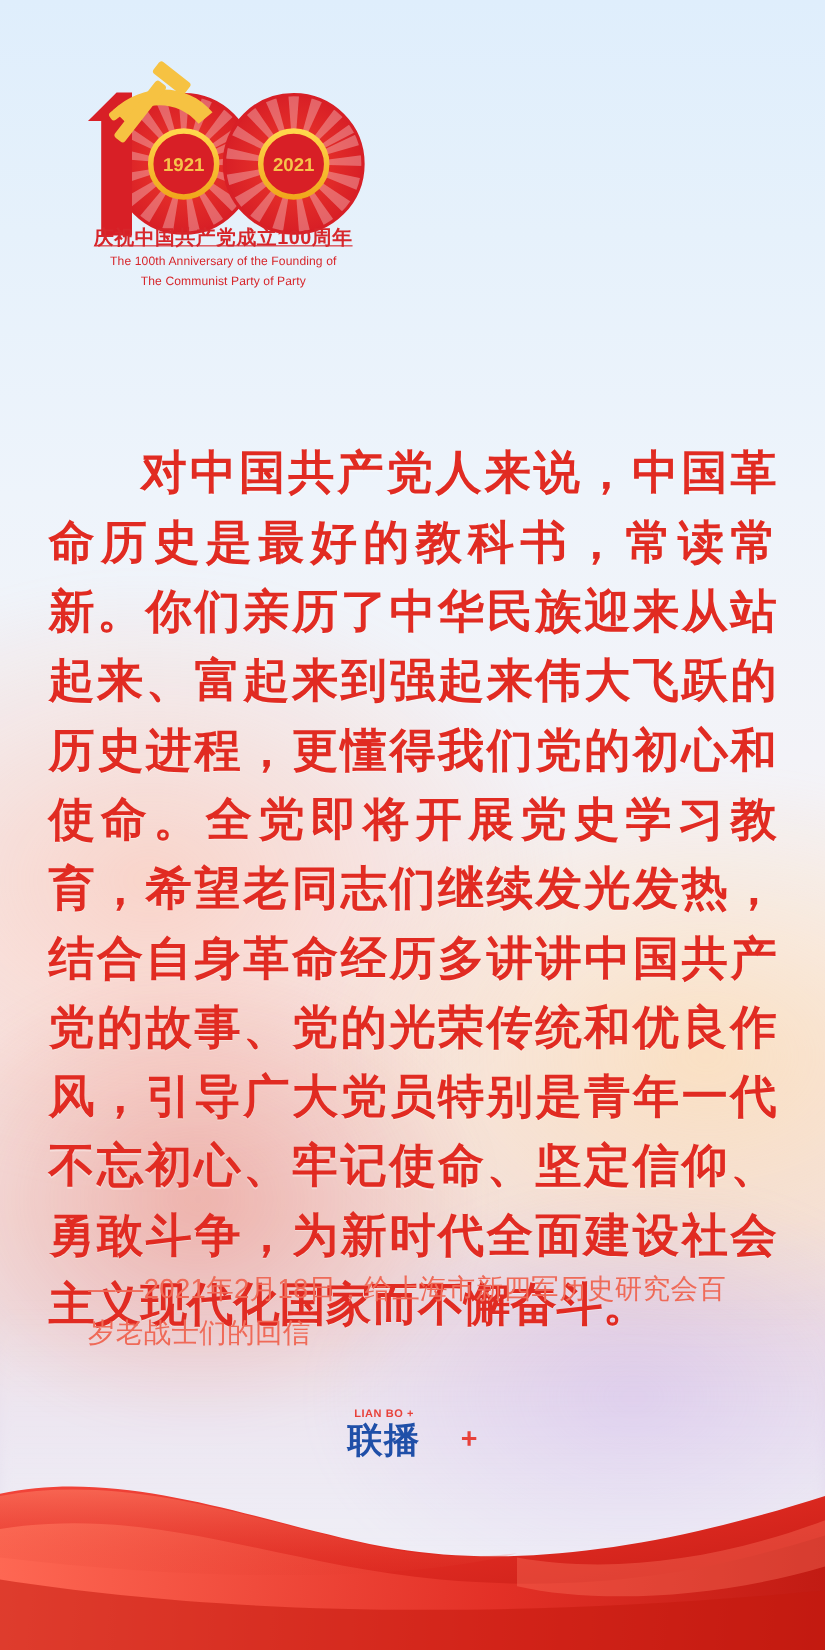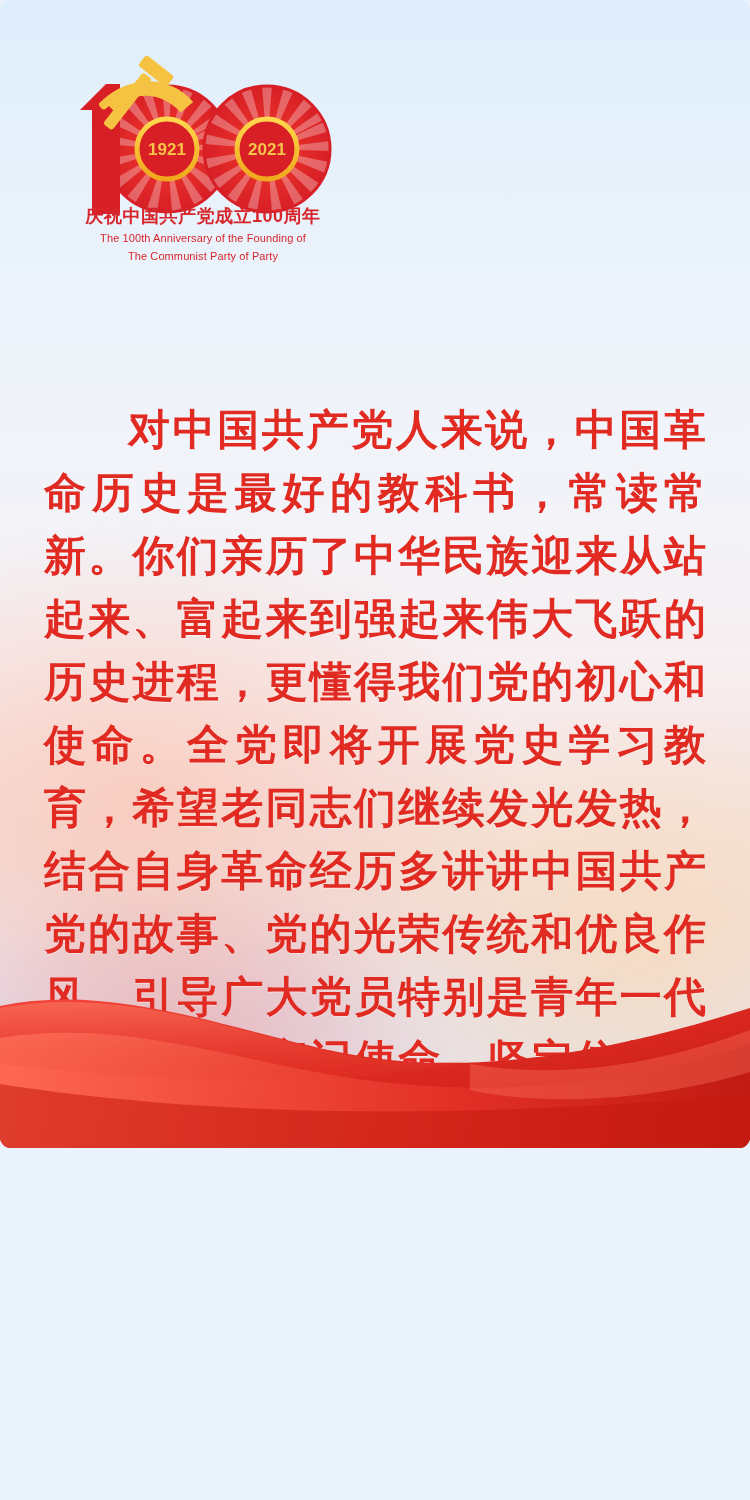--- a/index.html
+++ b/index.html
@@ -10,36 +10,35 @@
     width: 750px;
     height: 1500px;
     font-family: "Liberation Sans", "DejaVu Sans", sans-serif;
     background: #eaf2fb;
     overflow: hidden;
   }
 
   .poster {
     position: relative;
     width: 750px;
-    height: 1148px;
+    height: 1500px;
     overflow: hidden;
     background:
       linear-gradient(180deg,
         #dfeefc 0%,
         #e6f1fb 14%,
         #eef4fb 30%,
         #f3f3f8 46%,
         #f7eef0 58%,
         #f6e7e6 66%,
         #f3e2e0 74%,
         #efe0e4 80%,
         #e9e1ee 86%,
         #e6e3f0 92%,
         #e2e4f2 100%);
-    border-radius: 11px;
   }
 
   
   .wash {
     position: absolute;
     pointer-events: none;
   }
   .wash-a {
     left: -120px; top: 520px;
     width: 640px; height: 560px;
@@ -88,20 +87,21 @@
     width: 290px;
     text-align: center;
     color: #d7262b;
   }
   .emblem-caption .cn {
     font-size: 18px;
     font-weight: bold;
     letter-spacing: 0.5px;
     line-height: 22px;
     white-space: nowrap;
+    text-decoration: underline;
   }
   .emblem-caption .en {
     margin-top: 4px;
     font-size: 11px;
     font-weight: normal;
     line-height: 14px;
     letter-spacing: 0.1px;
   }
 
   

